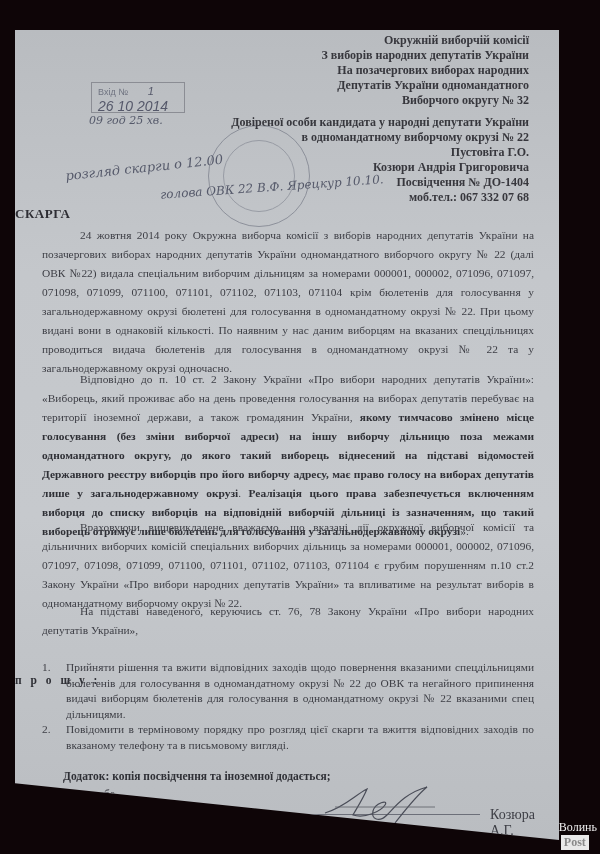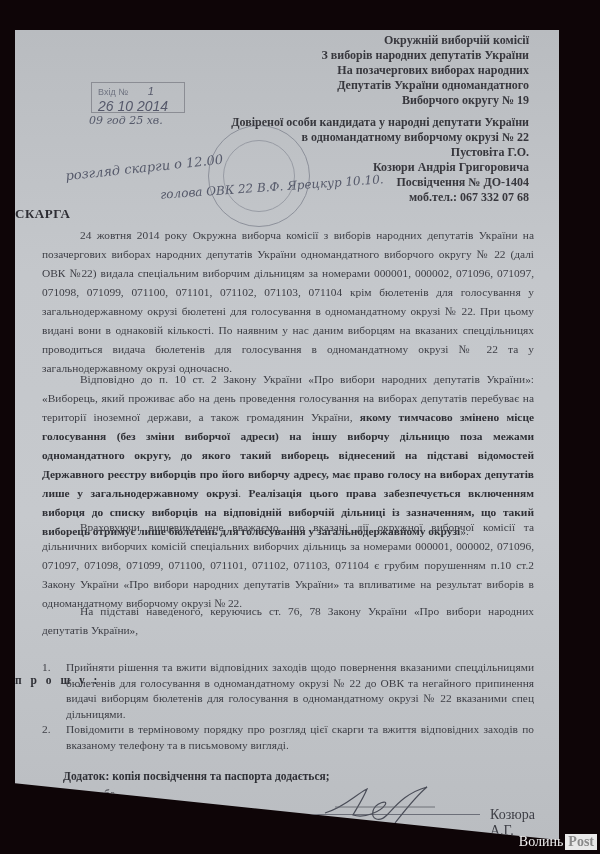--- a/index.html
+++ b/index.html
@@ -81,38 +81,38 @@
   .sig-name {
     position:absolute; left:475px; top:777px; font-size:14px; color:#3d3e45;
   }
   .sig-line {
     position:absolute; left:245px; top:784px; width:220px; height:0;
     border-top:1px solid #6c6f79;
   }
   .signature { position:absolute; left:300px; top:755px; }
   .watermark {
     position:absolute; right:3px; bottom:4px;
-    font-family:"Liberation Serif", serif; font-size:14px; color:#f1f1f1;
-    display:flex; align-items:flex-start;
+    font-family:"Liberation Serif", serif; font-size:12px; color:#f1f1f1;
+    display:flex; align-items:flex-start;flex-direction:column;
   }
   .watermark .post {
     background:#e9e9e9; color:#8a8a8a; padding:0 3px; margin-left:2px; font-weight:bold;
   }
 </style>
 </head>
 <body>
 
 <div class="paper">
 
   <div class="addr recipient">
     <div>Окружній виборчій комісії</div>
     <div>З виборів народних депутатів України</div>
     <div>На позачергових виборах народних</div>
     <div>Депутатів України одномандатного</div>
-    <div>Виборчого округу № 19</div>
+    <div>Виборчого округу № 32</div>
   </div>
 
   <div class="stamp-box">
     <div class="r1"><span>Вхід №</span><b>1</b></div>
     <div class="r2">26 10 2014</div>
   </div>
   <div class="handnote" style="left:74px; top:84px; font-size:11px;">09 год 25 хв.</div>
 
   <div class="seal"></div>
 
@@ -152,21 +152,21 @@
     <div class="item">
       <span class="num">1.</span>
       <span>Прийняти рішення та вжити відповідних заходів щодо повернення вказаними спецдільницями бюлетенів для голосування в одномандатному окрузі № 22 до ОВК та негайного припинення видачі виборцям бюлетенів для голосування в одномандатному окрузі № 22 вказаними спец дільницями.</span>
     </div>
     <div class="item">
       <span class="num">2.</span>
       <span>Повідомити в терміновому порядку про розгляд цієї скарги та вжиття відповідних заходів по вказаному телефону та в письмовому вигляді.</span>
     </div>
   </div>
 
-  <div class="appendix">Додаток: копія посвідчення та паспорта додається;</div>
+  <div class="appendix">Додаток: копія посвідчення та іноземної додається;</div>
 
   <div class="trusted">Довірена особа</div>
   <div class="sig-line"></div>
   <svg class="signature" width="140" height="40" viewBox="0 0 140 40">
     <path d="M10 28 C30 22, 40 10, 52 4 C48 14, 40 26, 38 30 C50 34, 66 26, 70 20 C74 14, 60 18, 58 26 C56 34, 64 38, 72 30 C80 22, 90 8, 112 2 C100 12, 88 28, 80 38" fill="none" stroke="#4a4d58" stroke-width="1.2"></path>
     <path d="M20 22 L120 22" stroke="#5a5d66" stroke-width="0.8"></path>
   </svg>
   <div class="sig-name">Козюра А.Г.</div>
 </div>
 

